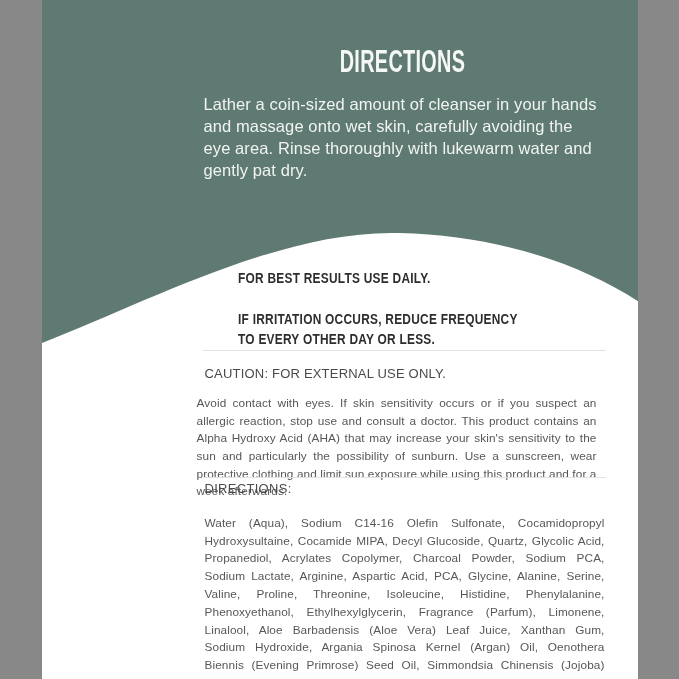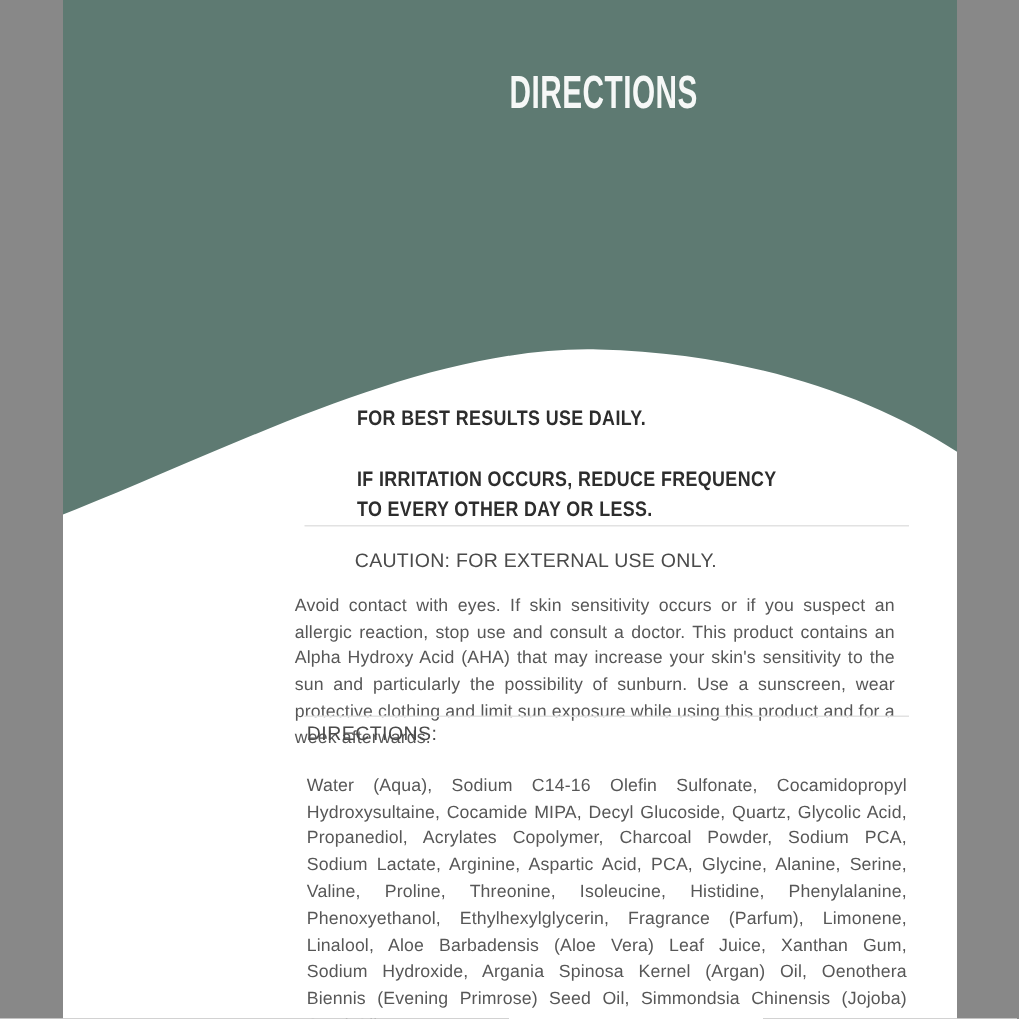--- a/index.html
+++ b/index.html
@@ -39,21 +39,21 @@
     color:var(--headingDark);font-size:14px;line-height:20px;font-weight:700;
     letter-spacing:.3px;
     transform:scaleX(.85);transform-origin:left top;
   }
   .rule{position:absolute;left:161px;width:403px;height:1px;background:var(--rule);}
   .rule-1{top:350px;}
   .rule-2{top:477px;}
   .caution-heading{
     position:absolute;left:163px;top:366px;
     color:var(--subheading);font-size:13px;line-height:16px;font-weight:400;
-    letter-spacing:.2px;white-space:nowrap;margin-left:32px;
+    letter-spacing:.2px;white-space:nowrap;
   }
   .caution-body{
     position:absolute;left:155px;top:383px;width:400px;
     color:var(--bodyGray);font-size:11.8px;line-height:17.7px;font-weight:400;
     text-align:justify;letter-spacing:.1px;
   }
   .ingredients-heading{
     position:absolute;left:163px;top:481px;
     color:var(--subheading);font-size:13px;line-height:16px;font-weight:400;
     letter-spacing:.3px;white-space:nowrap;
@@ -68,20 +68,21 @@
 <body>
 
 <div class="canvas">
 
   <svg class="wave-svg" viewBox="0 0 679 679" xmlns="http://www.w3.org/2000/svg" aria-hidden="true">
     <path class="wave-path" d="M0,0 H679 V383 C640,315 525,237 357,233 C240,230 110,300 0,343 Z"></path>
   </svg>
 
   <div class="directions-title">DIRECTIONS</div>
 
+  <div class="directions-body">Lather a coin-sized amount of cleanser in your hands and massage onto wet skin, carefully avoiding the eye area. Rinse thoroughly with lukewarm water and gently pat dry.</div>
 
   <div class="usage-daily">FOR BEST RESULTS USE DAILY.</div>
 
   <div class="usage-irritation">IF IRRITATION OCCURS, REDUCE FREQUENCY TO EVERY OTHER DAY OR LESS.</div>
 
   <div class="rule rule-1"></div>
 
   <div class="caution-heading">CAUTION: FOR EXTERNAL USE ONLY.</div>
 
   <p class="caution-body">Avoid contact with eyes. If skin sensitivity occurs or if you suspect an allergic reaction, stop use and consult a doctor. This product contains an Alpha Hydroxy Acid (AHA) that may increase your skin's sensitivity to the sun and particularly the possibility of sunburn. Use a sunscreen, wear protective clothing and limit sun exposure while using this product and for a week afterwards.</p>

